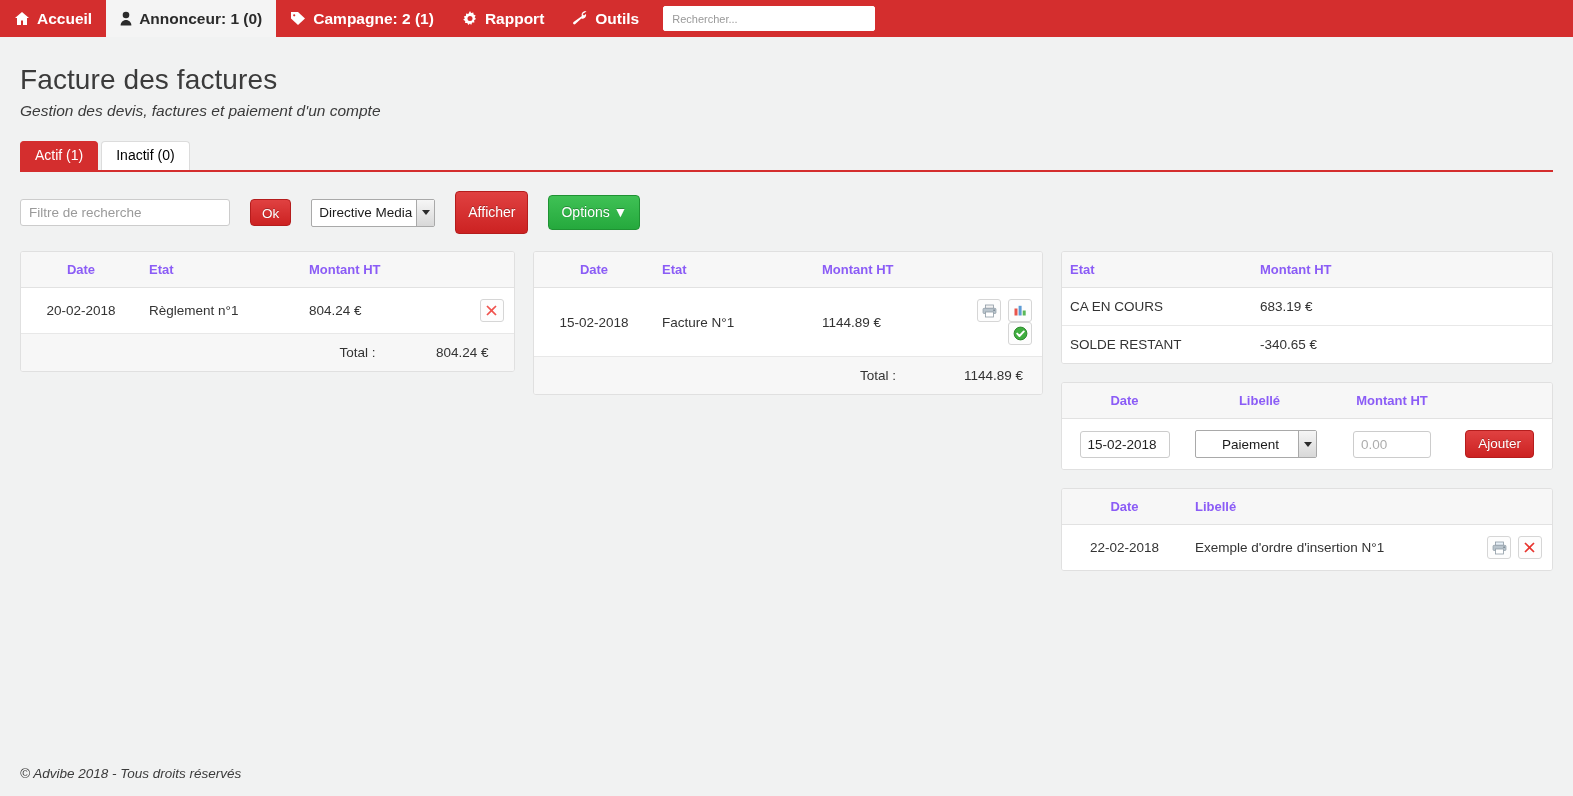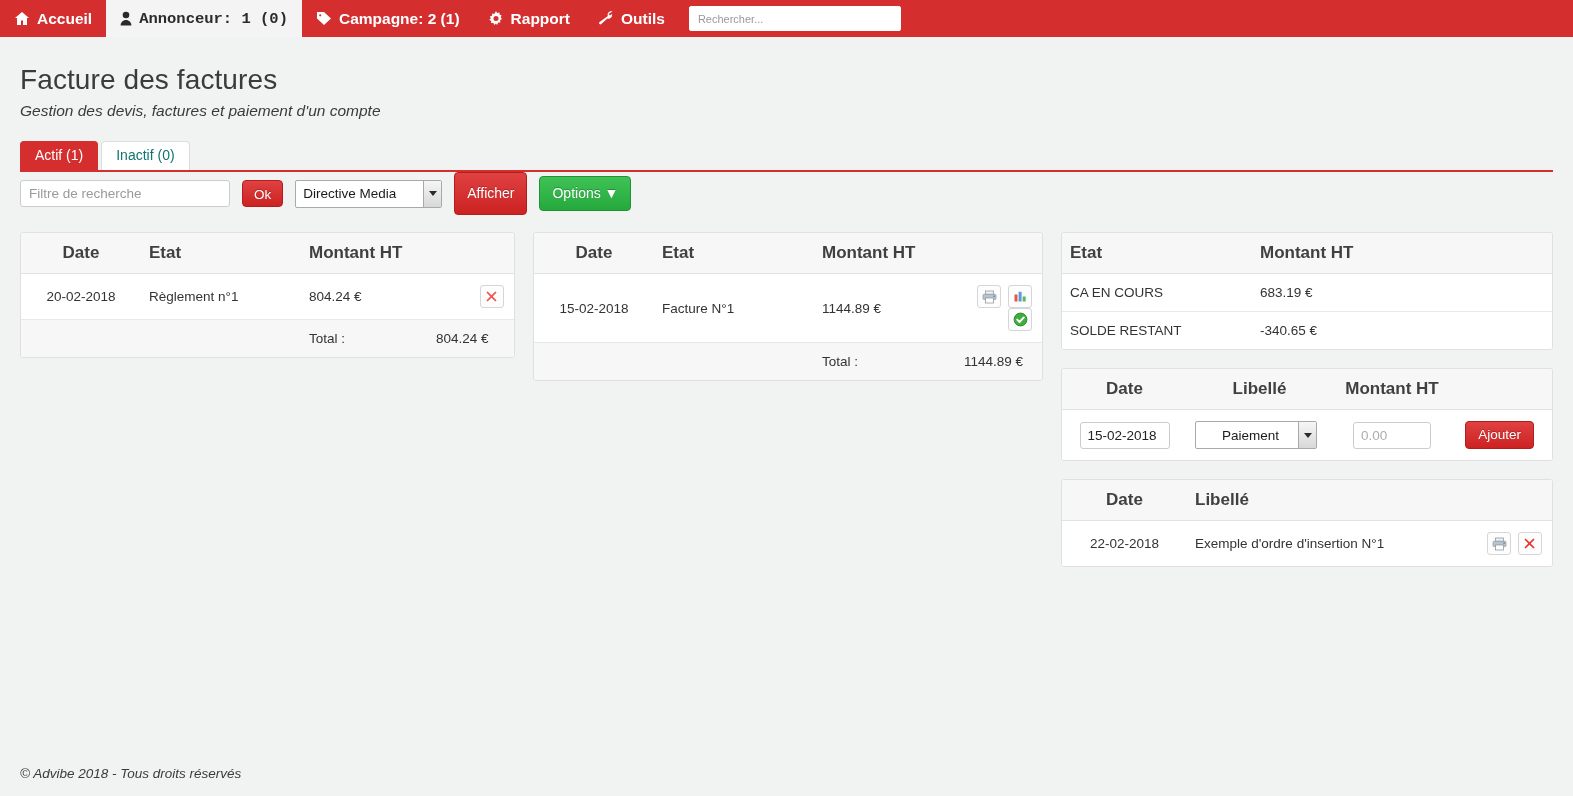--- a/index.html
+++ b/index.html
@@ -27,21 +27,20 @@
     color: #ffffff;
     font-size: 15.5px;
     font-weight: bold;
     white-space: nowrap;
     cursor: pointer;
     text-decoration: none;
   }
   .nav-item.active {
     background: #f4f4f4;
     color: #2b2b2b;
-    font-family: Liberation Mono, monospace;
   }
   .nav-icon { display: inline-flex; align-items: center; }
   .nav-search {
     display: flex;
     align-items: center;
     margin-left: 10px;
   }
   .nav-search input {
     width: 212px;
     height: 25px;
@@ -89,33 +88,34 @@
   .tab {
     font-size: 14px;
     padding: 6px 14px 7px 14px;
     margin-right: 3px;
     border-radius: 4px 4px 0 0;
     cursor: pointer;
     line-height: 15px;
     background: #ffffff;
     border: 1px solid #dcdcdc;
     border-bottom: none;
-    color: #0f766e;
+    color: #000000;
   }
   .tab.active {
     background: #d42e2e;
     border-color: #d42e2e;
     color: #ffffff;
   }
 
   
   .filterbar {
     display: flex;
     align-items: center;
-    gap: 12px;
+    gap: 20px;
+    margin-top: 19px;
   }
   .txt-input {
     width: 210px;
     height: 27px;
     border: 1px solid #cccccc;
     border-radius: 3px;
     padding: 0 8px;
     font-size: 13.5px;
     font-family: "Liberation Sans", sans-serif;
     color: #333;
@@ -145,21 +145,21 @@
     background: linear-gradient(to bottom, #3fc155 0%, #25a93d 100%);
     border: 1px solid #1f9233;
     text-shadow: 0 -1px 0 rgba(0,0,0,.25);
   }
   .btn-ok { padding: 0 11px; }
   .btn-afficher { padding: 0 12px; height: 43px; line-height: 27px; font-size: 14px; }
   .btn-options { padding: 0 12px; height: 35px; line-height: 27px; font-size: 14px; }
 
   .select-wrap {
     position: relative;
-    width: 147px;
+    width: 124px;
     height: 28px;
     background: #fff;
     border: 1px solid #a9a9a9;
     border-radius: 2px;
     display: flex;
     align-items: center;
   }
   .select-wrap .sel-value {
     font-size: 13.5px;
     color: #1b1b1b;
@@ -204,37 +204,37 @@
   }
   .panel + .panel { margin-top: 18px; }
 
   table.tbl {
     width: 100%;
     border-collapse: collapse;
     font-size: 13.5px;
   }
   table.tbl th {
     background: #f7f7f7;
-    color: #404040;
+    color: #8b5cf6;
     font-weight: bold;
-    font-size: 17px;
+    font-size: 13px;
     text-align: left;
     padding: 10px 8px;
     border-bottom: 1px solid #e2e2e2;
   }
   table.tbl td {
     padding: 11px 8px;
     color: #333;
     border-bottom: 1px solid #e8e8e8;
     background: #ffffff;
   }
   table.tbl tr.total-row td {
     background: #f7f7f7;
     border-bottom: none;
-    text-align: left;
+    text-align: center;
     padding-right: 0;
     color: #333;
   }
   .c-date { width: 120px; text-align: center; }
   .c-etat { width: 160px; }
   .c-amount { }
   .c-act { width: 86px; text-align: right; padding-right: 10px !important; }
   .amount-red { color: #d4332e; font-weight: normal; }
   .total-cell { padding-right: 22px !important; }
 

